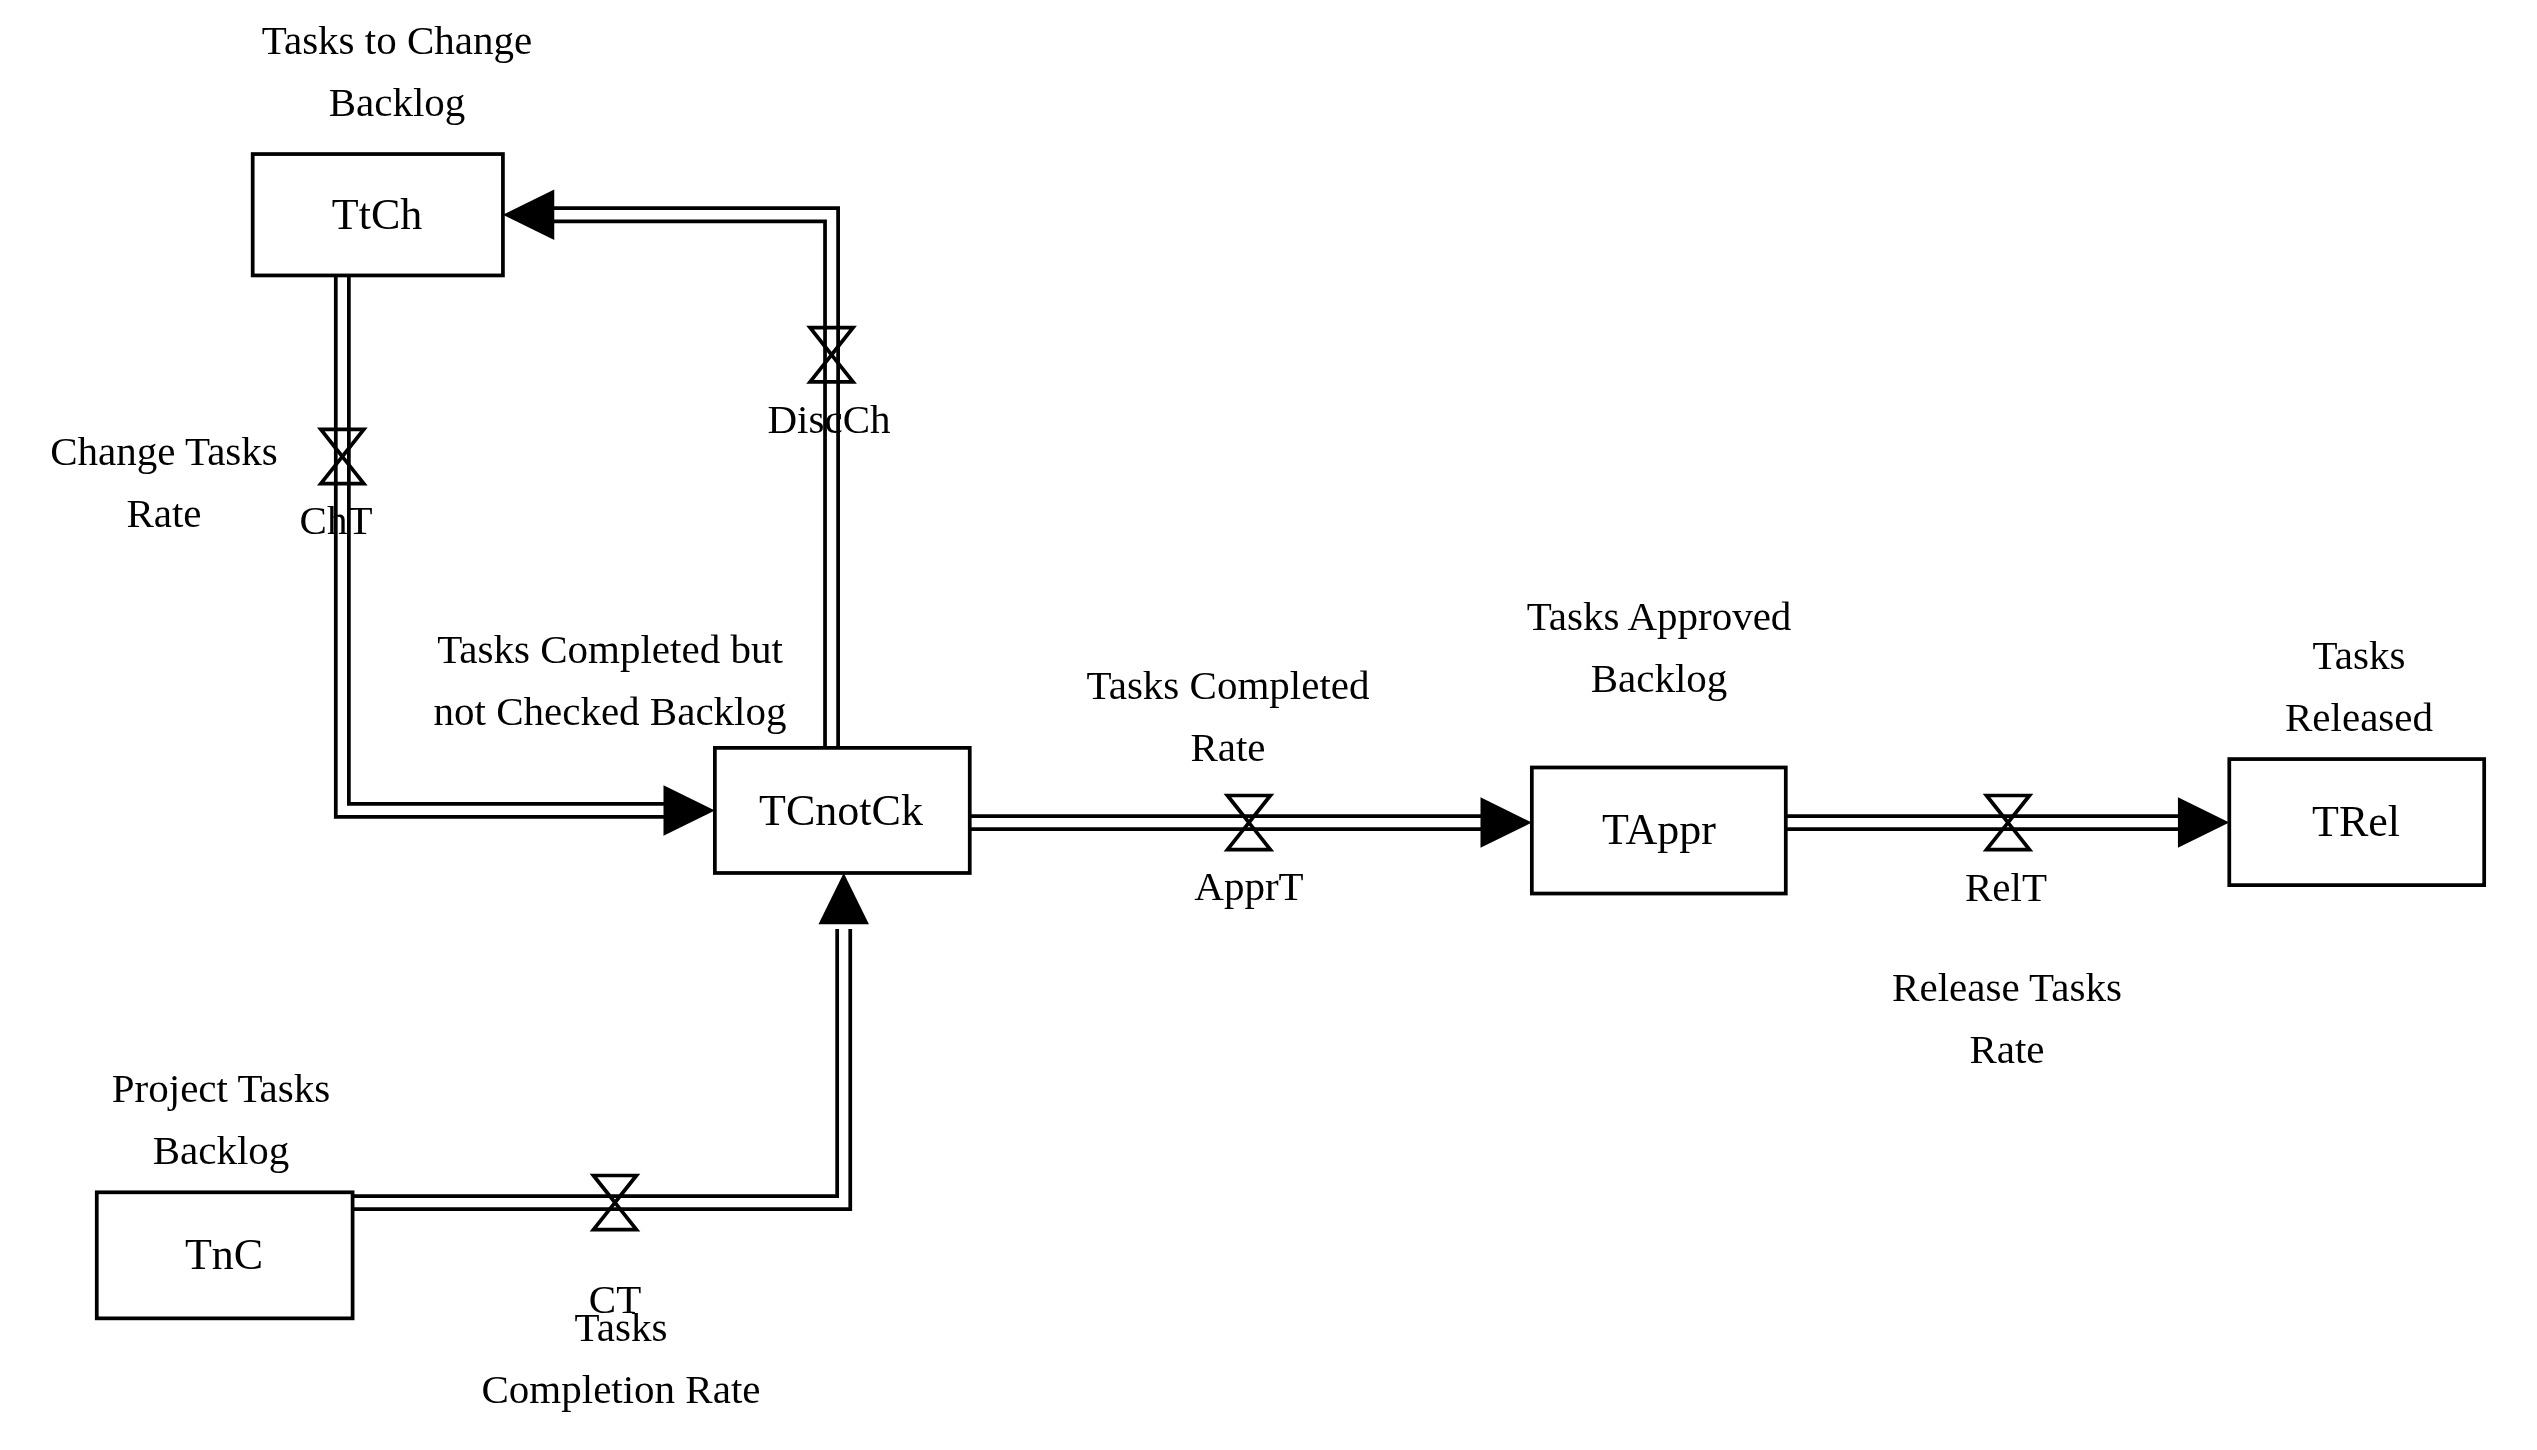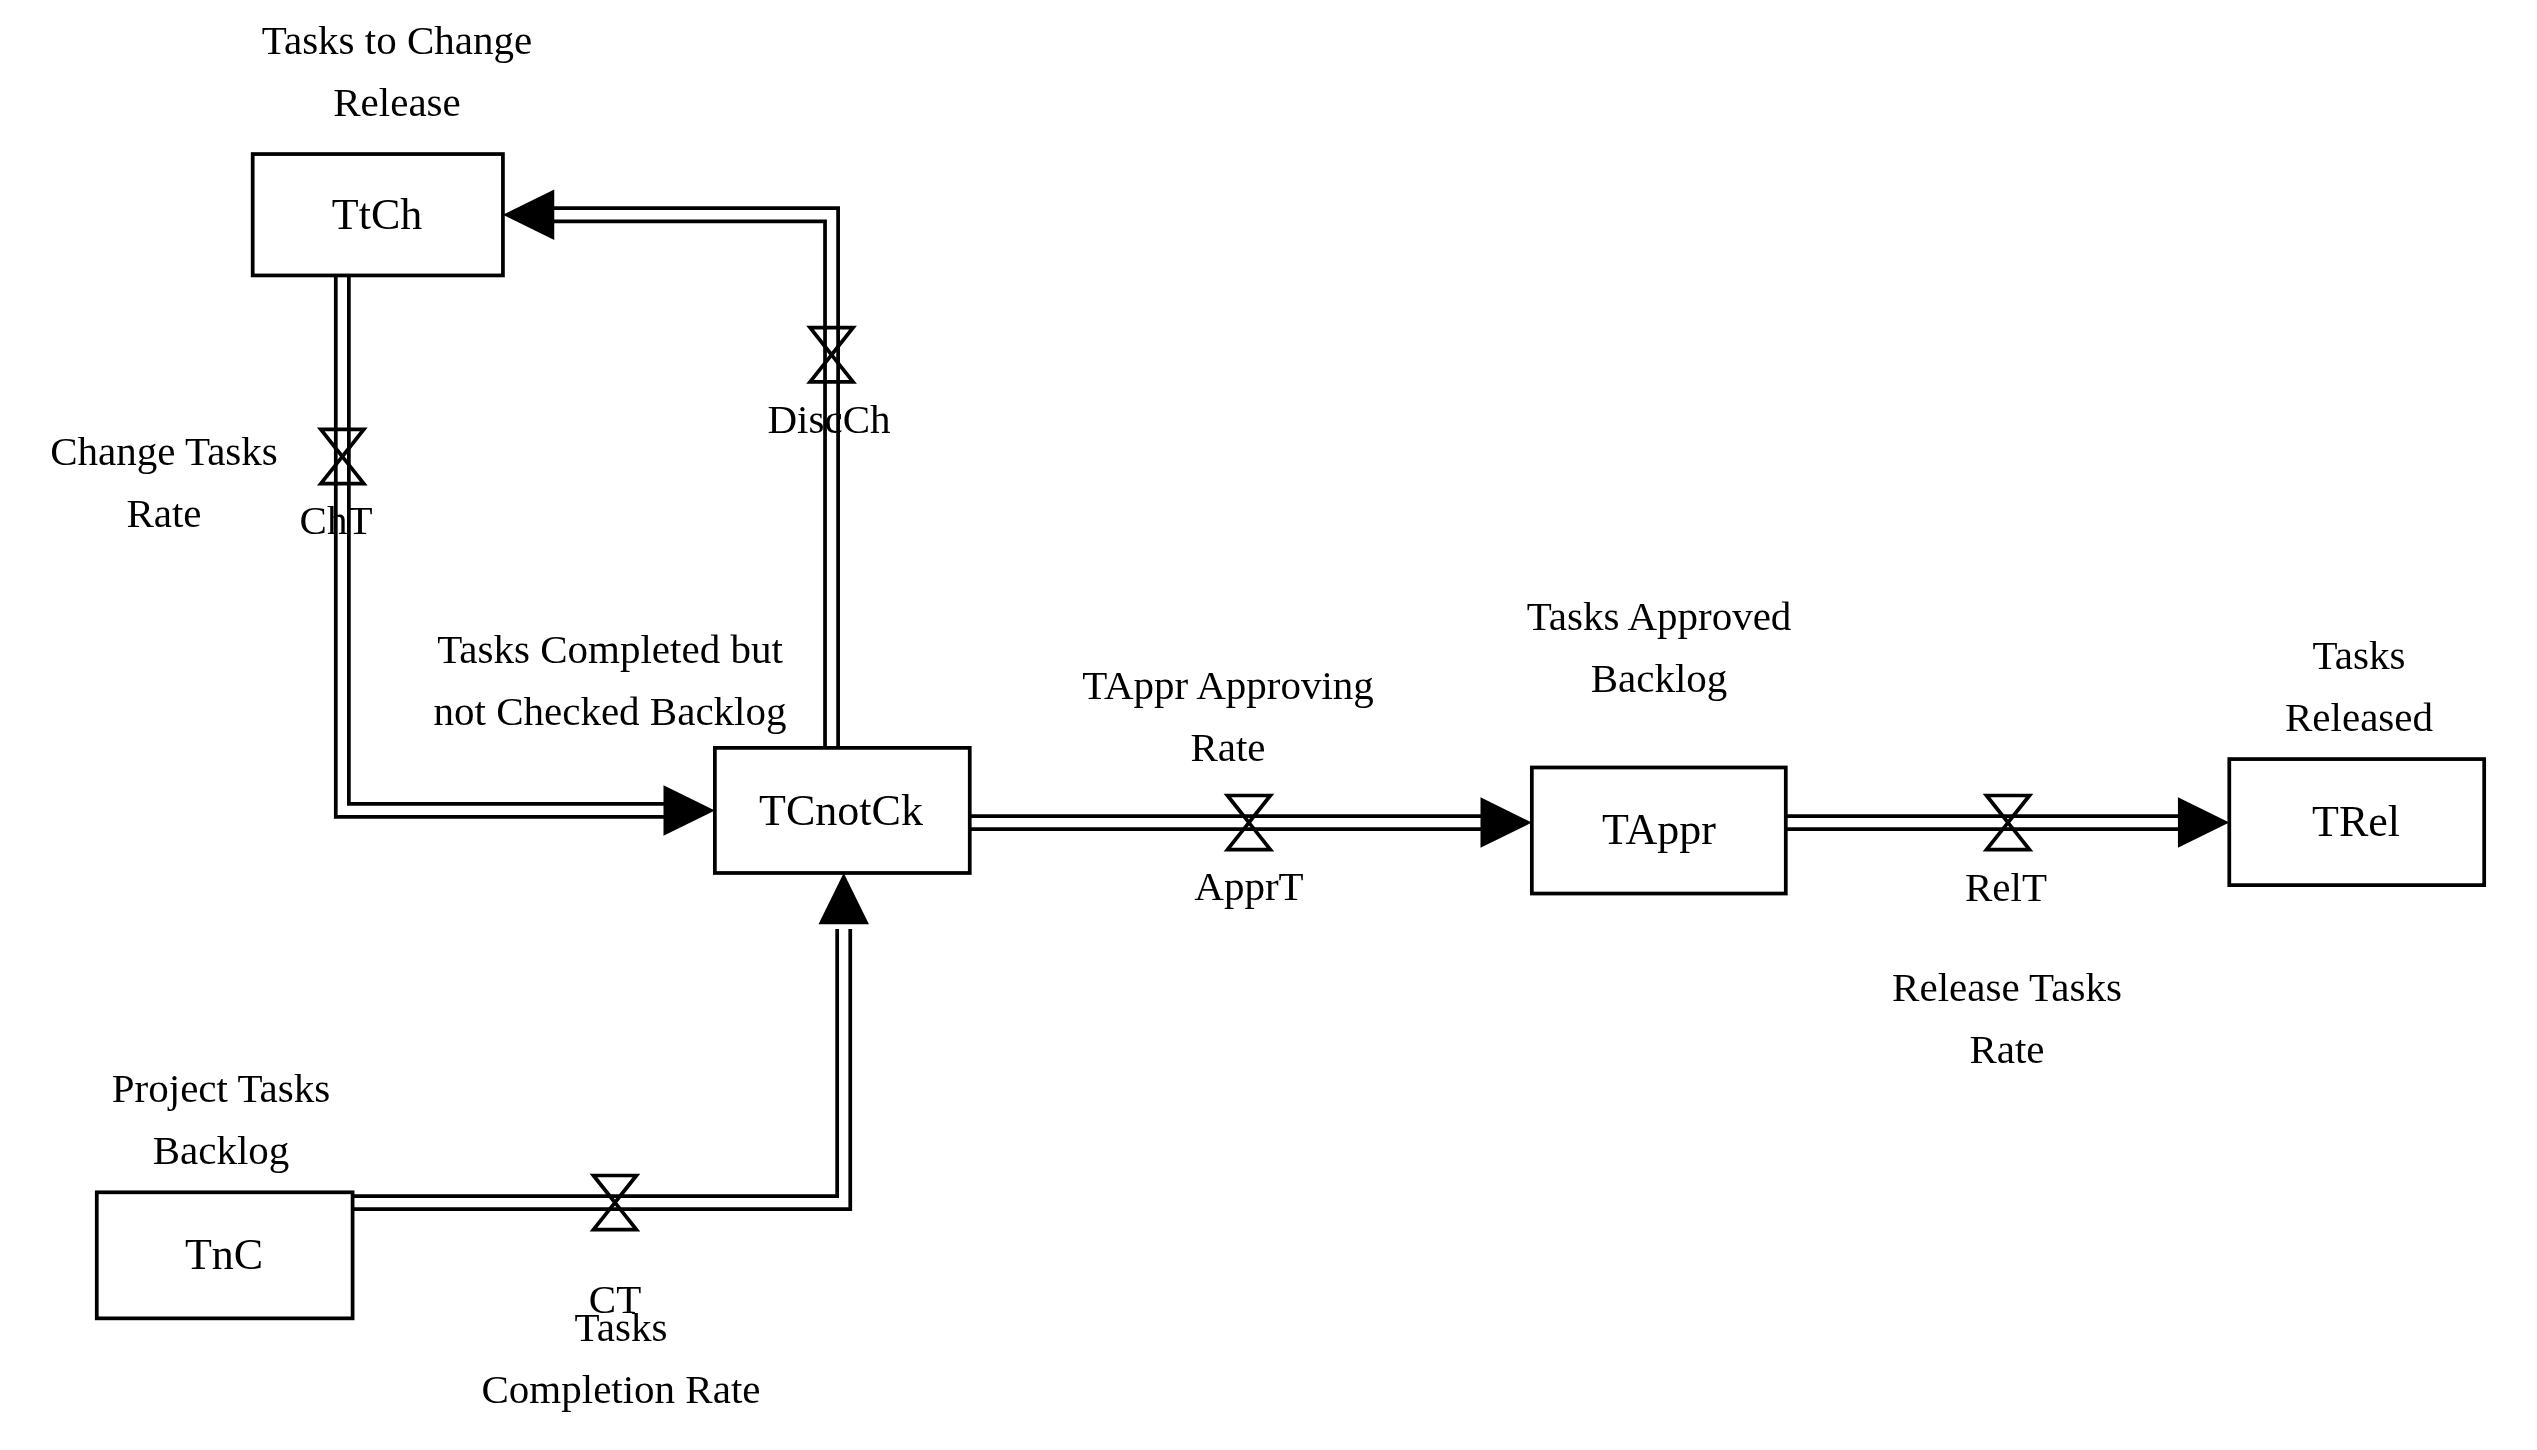--- a/index.html
+++ b/index.html
@@ -86,38 +86,38 @@
     </g>
   </svg>
 
   <div class="stock-name" style="left:377px;  top:215px;">TtCh</div>
   <div class="stock-name" style="left:841px;  top:811px;">TCnotCk</div>
   <div class="stock-name" style="left:1659px; top:830px;">TAppr</div>
   <div class="stock-name" style="left:2356px; top:822px;">TRel</div>
   <div class="stock-name" style="left:224px;  top:1255px;">TnC</div>
 
   <div class="txt" style="left:397px;  top:9.3px;">Tasks to Change
-Release</div>
+Backlog</div>
   <div class="txt" style="left:610px;  top:618px;">Tasks Completed but
 not Checked Backlog</div>
   <div class="txt" style="left:1659px; top:585px;">Tasks Approved
 Backlog</div>
   <div class="txt" style="left:2359px; top:624px;">Tasks Released</div>
   <div class="txt" style="left:221px;  top:1057px;">Project Tasks
 Backlog</div>
 
   <div class="txt" style="left:336px;  top:489px;">ChT</div>
   <div class="txt" style="left:829px;  top:388px;">DiscCh</div>
   <div class="txt" style="left:615px;  top:1235px;margin-top:33px;">CT</div>
   <div class="txt" style="left:1249px; top:855px;">ApprT</div>
   <div class="txt" style="left:2006px; top:856px;">RelT</div>
 
   <div class="txt" style="left:164px;  top:420px;">Change Tasks
 Rate</div>
   <div class="txt" style="left:621px;  top:1296px;">Tasks
 Completion Rate</div>
-  <div class="txt" style="left:1228px; top:654px;">TAppr Approving
+  <div class="txt" style="left:1228px; top:654px;">Tasks Completed
 Rate</div>
   <div class="txt" style="left:1999px; top:956px;margin-left:8px;">Release Tasks
 Rate</div>
 
 </div>
 
 
 </body></html>

